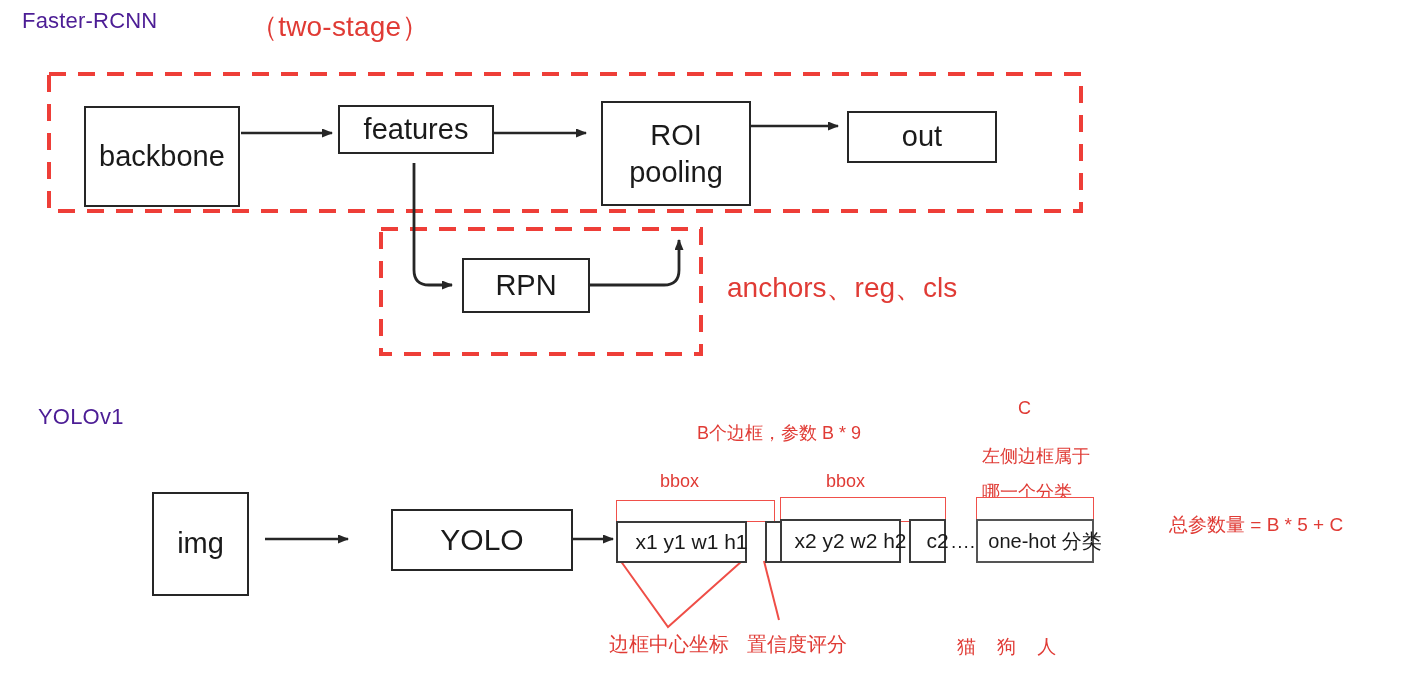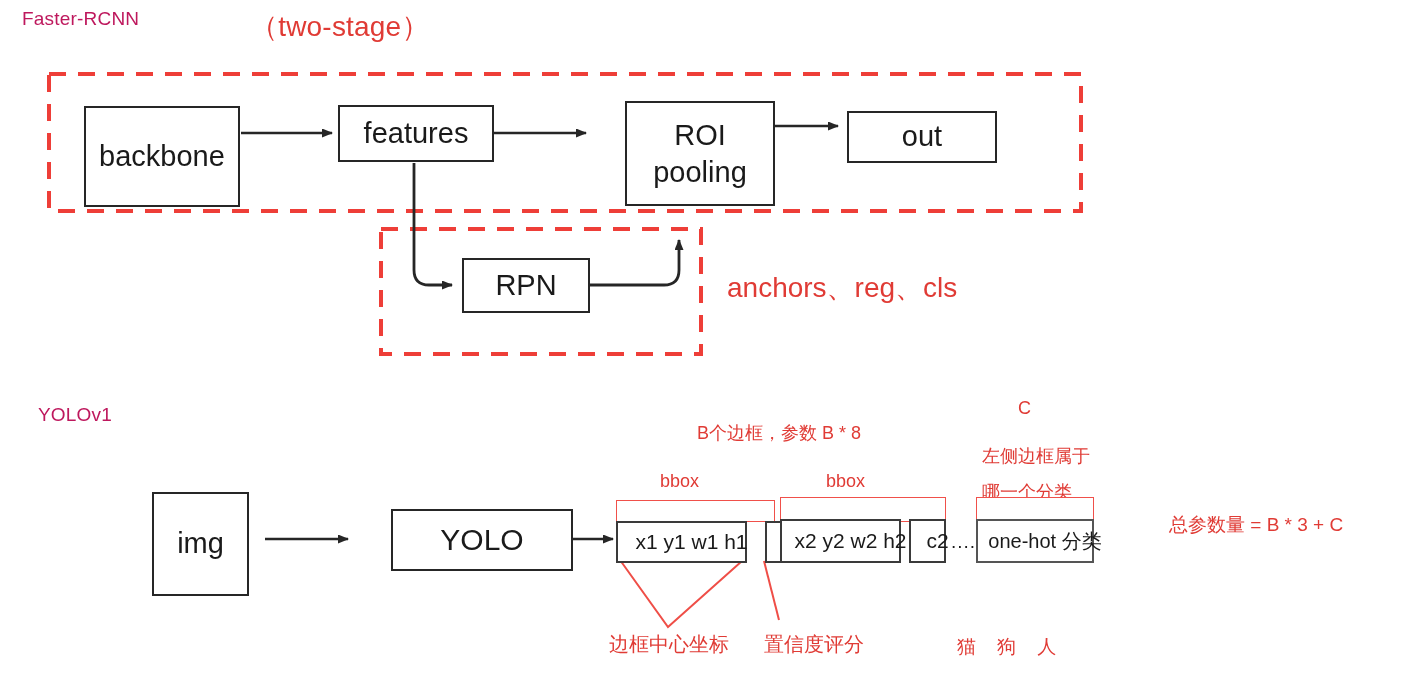--- a/index.html
+++ b/index.html
@@ -17,22 +17,22 @@
   #canvas {
     position: absolute;
     left: 0; top: 0;
     width: 1426px;
     height: 678px;
   }
   .abs { position: absolute; }
 
   
   .heading {
-    font-size: 19px;
-    color: #be185d;
+    font-size: 22px;
+    color: #4c1d95;
     letter-spacing: 0.2px;
     white-space: nowrap;
   }
   .red-anno {
     color: #e03b35;
     white-space: nowrap;
   }
 
   
   .node {
@@ -118,25 +118,25 @@
 </svg>
 
 <div class="abs heading" style="left:22px; top:8px;">Faster-RCNN</div>
 
 <div class="abs heading red-anno" style="left:250px; top:8px; font-size:28px;text-align:right;">（two-stage）</div>
 
 <div class="node" style="left:84px; top:106px; width:156px; height:101px; font-size:29px; padding:0 6px;">
   <span style="display:block; width:100%; word-break:break-all; line-height:1.35;">backbone</span>
 </div>
 
-<div class="node" style="left:338px; top:105px; width:156px; height:57px; font-size:29px;">
+<div class="node" style="left:338px; top:105px; width:156px; height:49px; font-size:29px;">
   <span>features</span>
 </div>
 
-<div class="node" style="left:625px; top:101px; width:150px; height:105px; font-size:29px; white-space:pre-line;">
+<div class="node" style="left:601px; top:101px; width:150px; height:105px; font-size:29px; white-space:pre-line;">
   <span style="white-space:pre-line; line-height:1.25;">ROI
 pooling</span>
 </div>
 
 <div class="node" style="left:847px; top:111px; width:150px; height:52px; font-size:29px;">
   <span>out</span>
 </div>
 
 <div class="node" style="left:462px; top:258px; width:128px; height:55px; font-size:29px;">
   <span>RPN</span>
@@ -147,21 +147,21 @@
 <div class="abs heading" style="left:38px; top:404px;">YOLOv1</div>
 
 <div class="node" style="left:152px; top:492px; width:97px; height:104px; font-size:29px;">
   <span>img</span>
 </div>
 
 <div class="node" style="left:355px; top:509px; width:182px; height:62px; font-size:30px;margin-left:36px;">
   <span>YOLO</span>
 </div>
 
-<div class="abs red-anno" style="left:697px; top:421px; font-size:18px;">B个边框，参数 B * 8</div>
+<div class="abs red-anno" style="left:697px; top:421px; font-size:18px;">B个边框，参数 B * 9</div>
 
 <div class="abs red-anno" style="left:1018px; top:398px; font-size:18px;">C</div>
 
 <div class="abs red-anno" style="left:982px; top:444px; font-size:18px;">左侧边框属于</div>
 <div class="abs red-anno" style="left:982px; top:480px; font-size:18px;">哪一个分类</div>
 
 <div class="abs red-anno" style="left:660px; top:471px; font-size:18px;">bbox</div>
 <div class="abs red-anno" style="left:826px; top:471px; font-size:18px;">bbox</div>
 
 <div class="redcell" style="left:616px; top:500px; width:159px; height:22px;"></div>
@@ -181,21 +181,21 @@
   <span>c2</span>
 </div>
 
 <div class="dots" style="left:951px; top:521px; height:42px; font-size:19px; letter-spacing:1px;">....</div>
 
 <div class="cell" style="left:976px; top:519px; width:118px; height:44px; font-size:20px; border-color:#555;">
   <span>one-hot 分类</span>
 </div>
 
 <div class="abs red-anno" style="left:609px; top:631px; font-size:20px;">边框中心坐标</div>
-<div class="abs red-anno" style="left:764px; top:631px; font-size:20px;">置信度评分</div>
-
-<div class="abs red-anno" style="left:1169px; top:512px; font-size:19px;">总参数量 = B * 3 + C</div>
+<div class="abs red-anno" style="left:747px; top:631px; font-size:20px;">置信度评分</div>
+
+<div class="abs red-anno" style="left:1169px; top:512px; font-size:19px;">总参数量 = B * 5 + C</div>
 
 <div class="onehot-table" style="left:957px; top:578px; font-size:19px;">
   <div>猫    狗    人</div>
   
   
 </div>
 
 </body></html>

